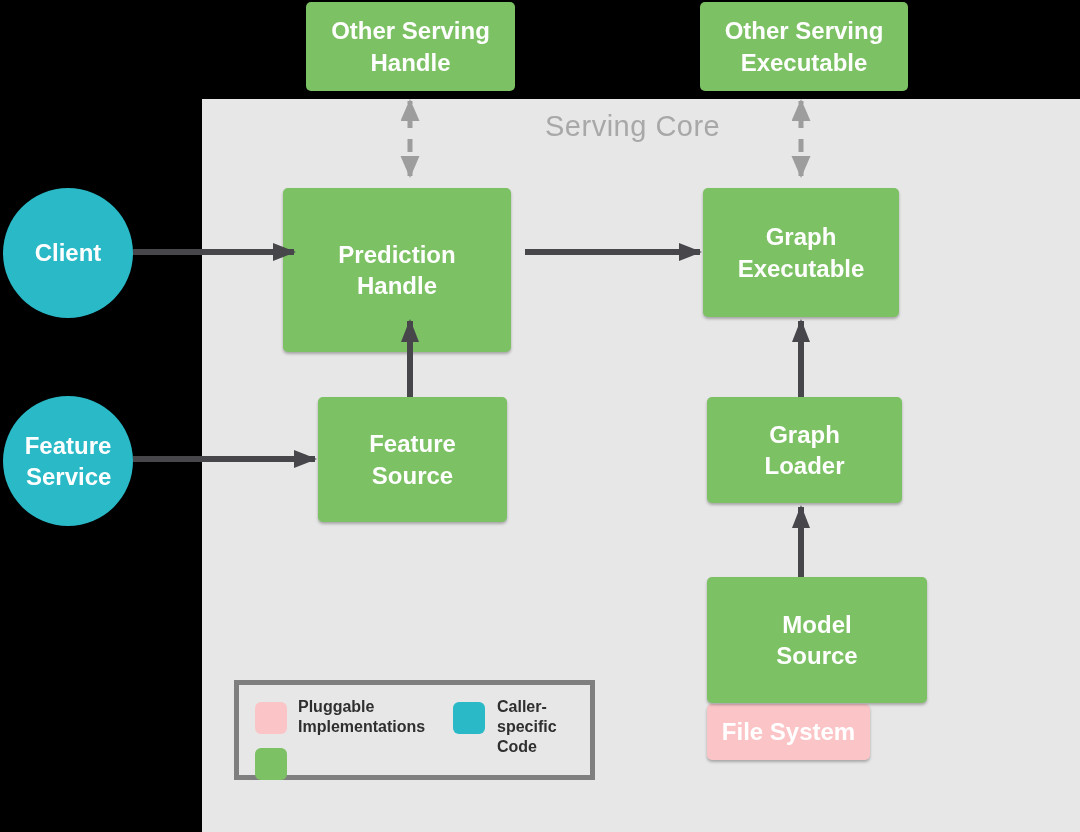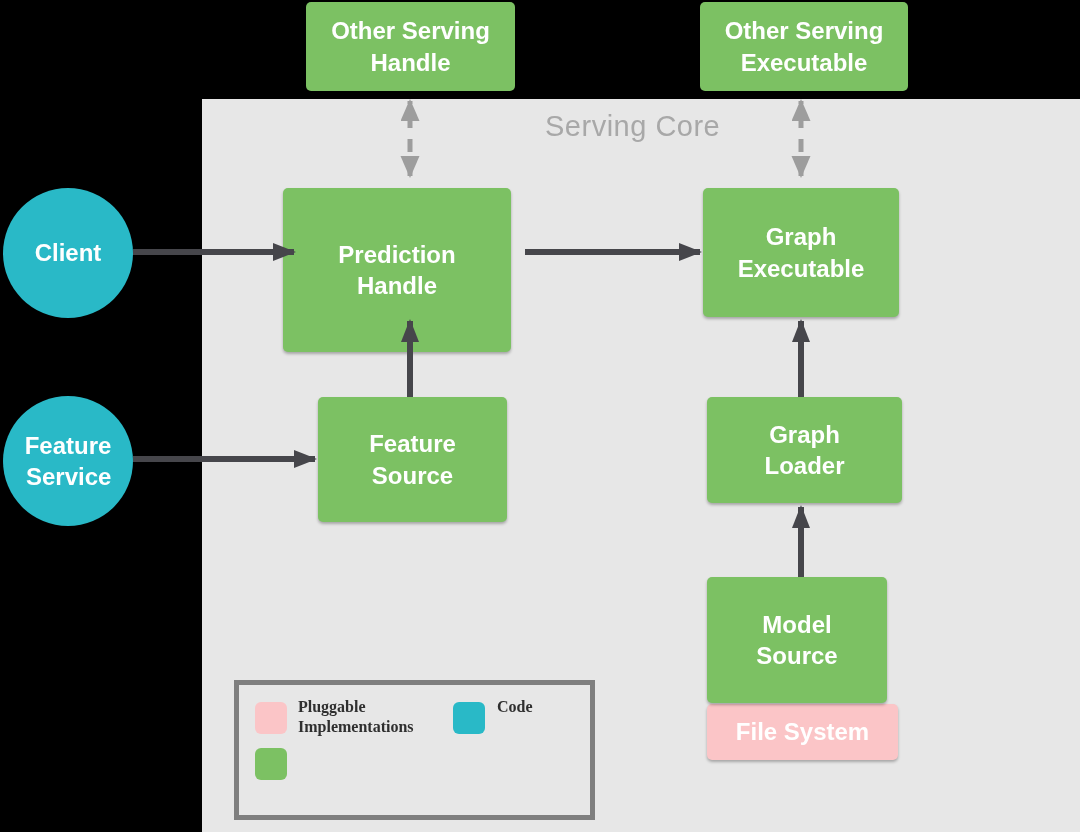--- a/index.html
+++ b/index.html
@@ -27,22 +27,22 @@
   .node-label{color:#fff;font-weight:700;font-size:24px;line-height:1.3;}
   .node-label span{display:block;}
   .circle{
     position:absolute;border-radius:50%;display:flex;align-items:center;justify-content:center;
     background:var(--c-teal,#29b9c7);text-align:right;z-index:2;
   }
   svg#arrows{position:absolute;left:0;top:0;z-index:3;pointer-events:none;}
   .solid-arrow{stroke:var(--c-arrow,#46464b);stroke-width:6;}
   .dashed-arrow{stroke:var(--c-dashed,#9d9d9d);stroke-width:5;stroke-dasharray:13 11;}
   #legend{
-    position:absolute;left:234px;top:680px;width:361px;height:140px;
-    border:5px solid var(--c-legend-border,#7f7f7f);box-sizing:border-box;z-index:2;font-family:Liberation Serif, serif;
+    position:absolute;left:234px;top:680px;width:361px;height:100px;
+    border:5px solid var(--c-legend-border,#7f7f7f);box-sizing:border-box;z-index:2;
   }
   .swatch{position:absolute;width:32px;height:32px;border-radius:6px;}
   .swatch.pink{background:var(--c-pink,#fbc5c7);}
   .swatch.teal{background:var(--c-teal,#29b9c7);}
   .swatch.green{background:var(--c-green,#7cc163);}
   .legend-label{
     position:absolute;font-size:16px;line-height:1.25;font-weight:700;
     color:var(--c-legend-text,#2f2f2f);
   }
   .legend-label span{display:block;}
@@ -90,30 +90,30 @@
     </div>
   </div>
 
   <div class="node green" style="left:707px;top:397px;width:195px;height:106px">
     <div class="node-label">
       <span>Graph</span>
       <span>Loader</span>
     </div>
   </div>
 
-  <div class="node green" style="left:707px;top:577px;width:180px;height:126px">
+  <div class="node green" style="left:707px;top:577px;width:220px;height:126px">
     <div class="node-label">
       <span>Model</span>
       <span>Source</span>
     </div>
   </div>
 
 
 
-  <div class="node pink" style="left:707px;top:704px;width:191px;height:56px;z-index:1">
+  <div class="node pink" style="left:707px;top:704px;width:163px;height:56px;z-index:1">
     <div class="node-label">File System</div>
   </div>
 
   <div class="circle" style="left:3px;top:188px;width:130px;height:130px">
     <div class="node-label">Client</div>
   </div>
 
   <div class="circle" style="left:3px;top:396px;width:130px;height:130px">
     <div class="node-label">
       <span>Feature</span>
@@ -147,19 +147,20 @@
 
   <div id="legend">
     <div class="swatch pink" style="left:16px;top:17px"></div>
     <div class="legend-label" style="left:59px;top:12px">
       <span>Pluggable</span>
       <span>Implementations</span>
     </div>
 
     <div class="swatch teal" style="left:214px;top:17px"></div>
     <div class="legend-label" style="left:258px;top:12px">
+      <span>Caller-specific</span>
       <span>Code</span>
     </div>
 
     <div class="swatch green" style="left:16px;top:63px"></div>
   </div>
 
 </div>
 
 </body></html>

